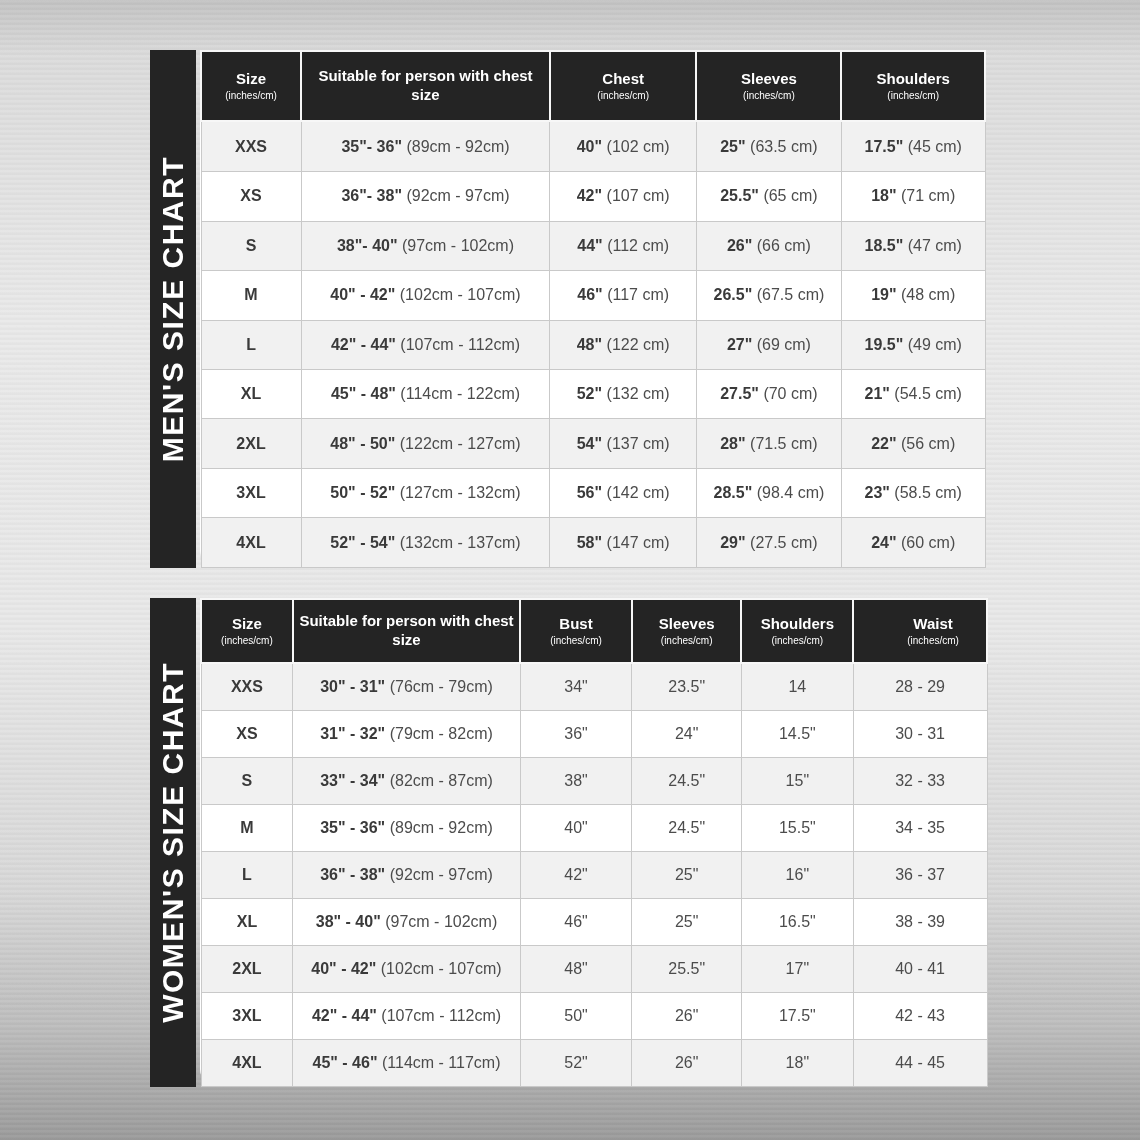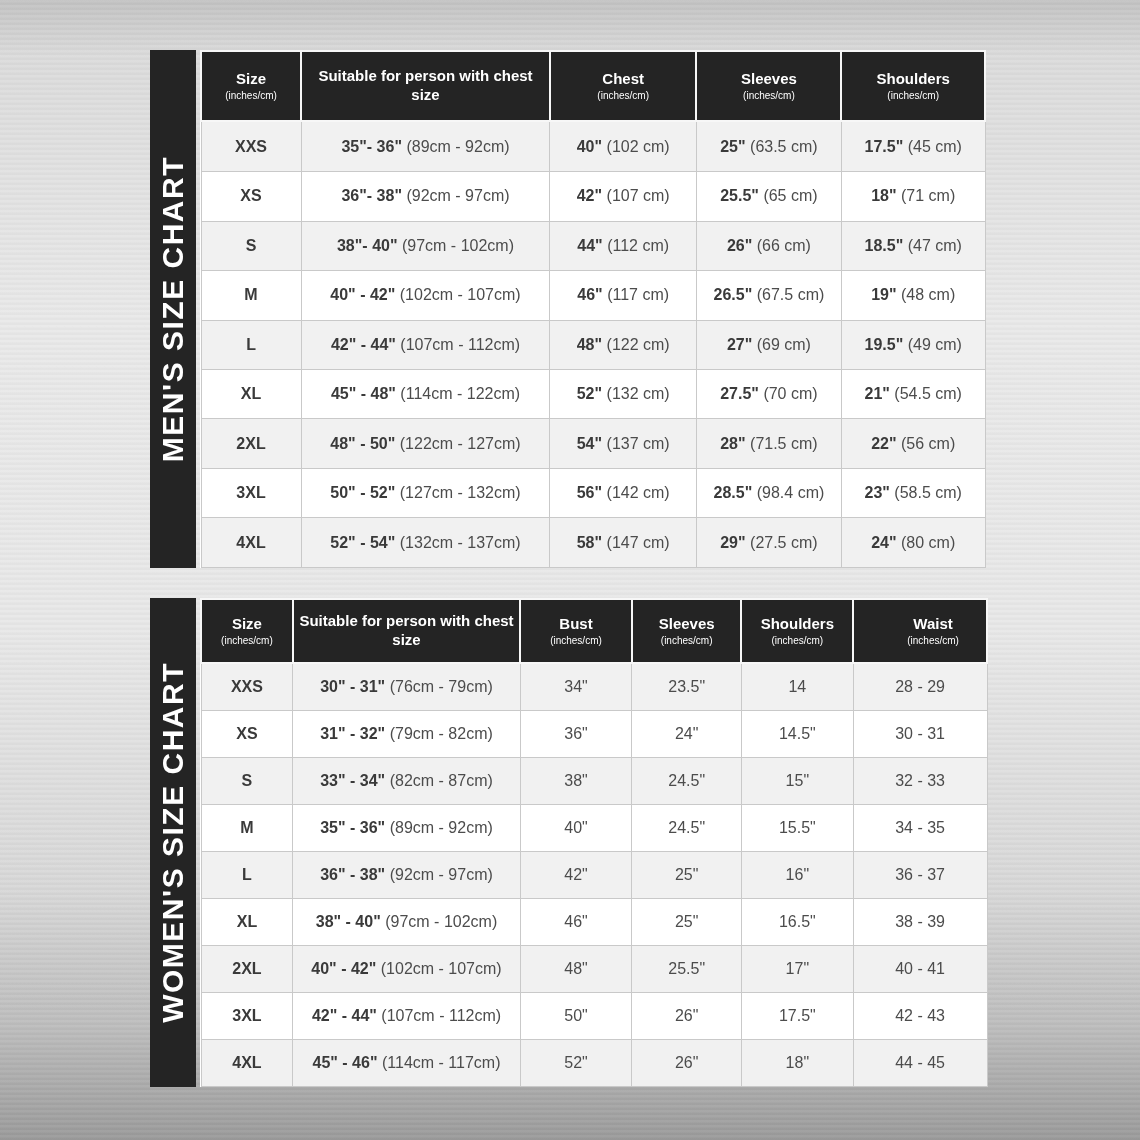--- a/index.html
+++ b/index.html
@@ -41,20 +41,21 @@
     letter-spacing: 1.5px;
     white-space: nowrap;
   }
 
   .table-wrap { flex: 1 1 auto; }
   table {
     width: 100%; height: 100%;
     border-collapse: collapse;
     table-layout: fixed;
     background: #ffffff;
+    border-radius: 18px;
   }
   th {
     background: #242424;
     color: #ffffff;
     border: 2px solid #f7f7f7;
     vertical-align: middle;
     text-align: center;
     padding: 2px 4px;
   }
   .h-title { font-weight: bold; font-size: 15px; line-height: 1.25; }
@@ -175,21 +176,21 @@
             <td><span class="b">50" - 52"</span> <span class="r">(127cm - 132cm)</span></td>
             <td><span class="b">56"</span> <span class="r">(142 cm)</span></td>
             <td><span class="b">28.5"</span> <span class="r">(98.4 cm)</span></td>
             <td><span class="b">23"</span> <span class="r">(58.5 cm)</span></td>
           </tr>
           <tr>
             <td><span class="b">4XL</span></td>
             <td><span class="b">52" - 54"</span> <span class="r">(132cm - 137cm)</span></td>
             <td><span class="b">58"</span> <span class="r">(147 cm)</span></td>
             <td><span class="b">29"</span> <span class="r">(27.5 cm)</span></td>
-            <td><span class="b">24"</span> <span class="r">(80 cm)</span></td>
+            <td><span class="b">24"</span> <span class="r">(60 cm)</span></td>
           </tr>
         </tbody>
       </table>
   </div>
 </div>
 
 <div class="section section-women">
   <div class="banner">
     <span class="banner-text">WOMEN'S SIZE CHART</span>
   </div>

